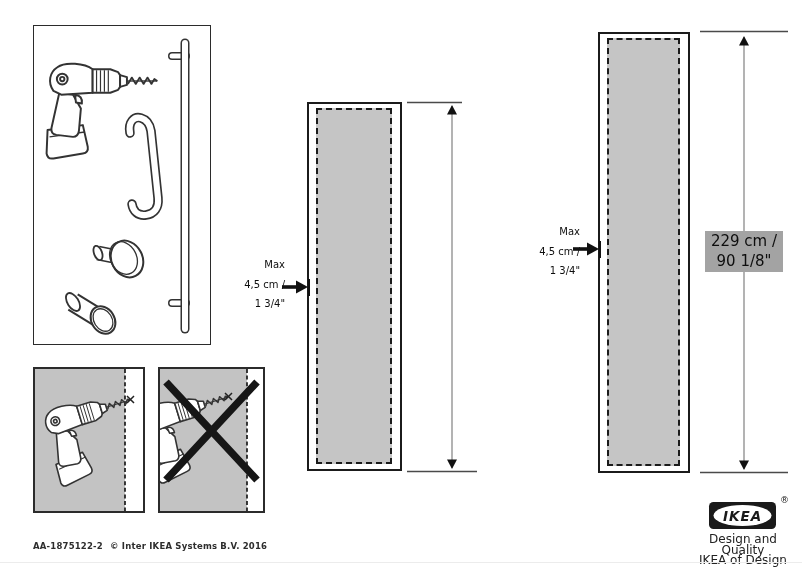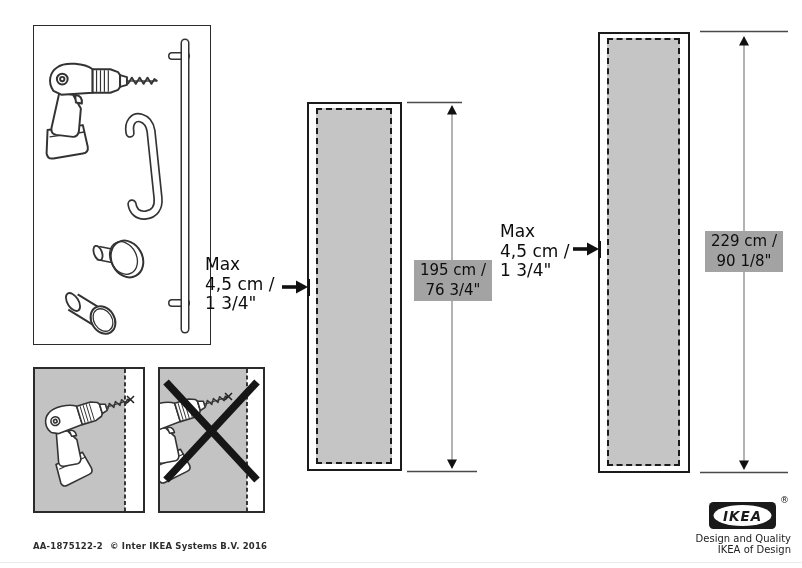--- a/index.html
+++ b/index.html
@@ -17,39 +17,39 @@
   
   .door-outer{border:2.5px solid #1b1b1b;background:#fff;}
   #door-small{left:307px;top:102px;width:95px;height:369px;}
   #door-small .drill-zone{position:absolute;left:7px;top:4px;width:76px;height:356px;}
   #door-tall{left:598px;top:32px;width:92px;height:441px;}
   #door-tall .drill-zone{position:absolute;left:7px;top:4px;width:73px;height:428px;}
   .drill-zone{box-sizing:border-box;background:#c5c5c5;border:2px dashed #1b1b1b;}
   .edge-tick{width:2.5px;background:#111;z-index:3;}
 
   
-  .max-label{width:80px;text-align:left;font-size:17px;line-height:19.5px;color:#0d0d0d;}
+  .max-label{width:80px;text-align:right;font-size:10px;line-height:19.5px;color:#0d0d0d;}
   #max-label-mid{left:205px;top:255px;}
   #max-label-right{left:500px;top:222px;}
 
   
   .dim-text{width:78px;text-align:center;font-size:15px;line-height:19.5px;background:#a3a3a3;
             color:#0d0d0d;z-index:2;padding:1px 0;}
   #dim-text-mid{left:414px;top:260px;}
   #dim-text-right{left:705px;top:231px;}
 
   
   .footer-text{font-size:8.5px;color:#2d2d2d;letter-spacing:0.2px;font-weight:bold;}
   #doc-id{left:33px;top:541px;}
   #copyright{left:110px;top:541px;}
 
   
   #ikea-logo{left:708px;top:501px;}
   #reg-mark{left:780px;top:495px;font-size:9px;color:#222;}
-  #tagline{left:695px;top:534px;width:96px;text-align:right;font-size:10px;line-height:10.5px;color:#222;}
+  #tagline{left:695px;top:534px;width:96px;text-align:center;font-size:12px;line-height:10.5px;color:#222;}
 
   #bottom-hairline{left:0;top:562px;width:802px;height:1px;background:#ececec;}
 </style>
 </head>
 <body>
 
 <svg width="0" height="0" style="position:absolute" aria-hidden="true">
   <defs>
     <g id="drill-shape" fill="#fff" stroke="#333" stroke-width="2" stroke-linejoin="round">
       <path d="M22,100 L58,95 L63,117 Q64,123 58,124 L28,129 Q22,130 21,124 Z"></path>
@@ -146,24 +146,20 @@
     <polygon points="14,1.5 26,8 14,14.5" fill="#111"></polygon>
   </svg>
 
   <svg class="abs" style="left:405px;top:99px;" width="74" height="376">
     <path d="M2,3.5 H57" stroke="#4a4a4a" stroke-width="1.6"></path>
     <path d="M2,372.5 H72" stroke="#4a4a4a" stroke-width="1.6"></path>
     <path d="M47,7 V369" stroke="#8a8a8a" stroke-width="1.3"></path>
     <polygon points="47,6 42,15.5 52,15.5" fill="#111"></polygon>
     <polygon points="47,370 42,360.5 52,360.5" fill="#111"></polygon>
   </svg>
-  <div class="abs dim-text" id="dim-text-mid">
-    <div>195 cm /</div>
-    <div>76 3/4"</div>
-  </div>
 
   <div class="abs door-outer" id="door-tall">
     <div class="drill-zone"></div>
   </div>
   <div class="abs edge-tick" style="left:598.5px;top:241px;height:17px;"></div>
 
   <div class="abs max-label" id="max-label-right">
     <div>Max</div>
     <div>4,5 cm /</div>
     <div>1 3/4"</div>

